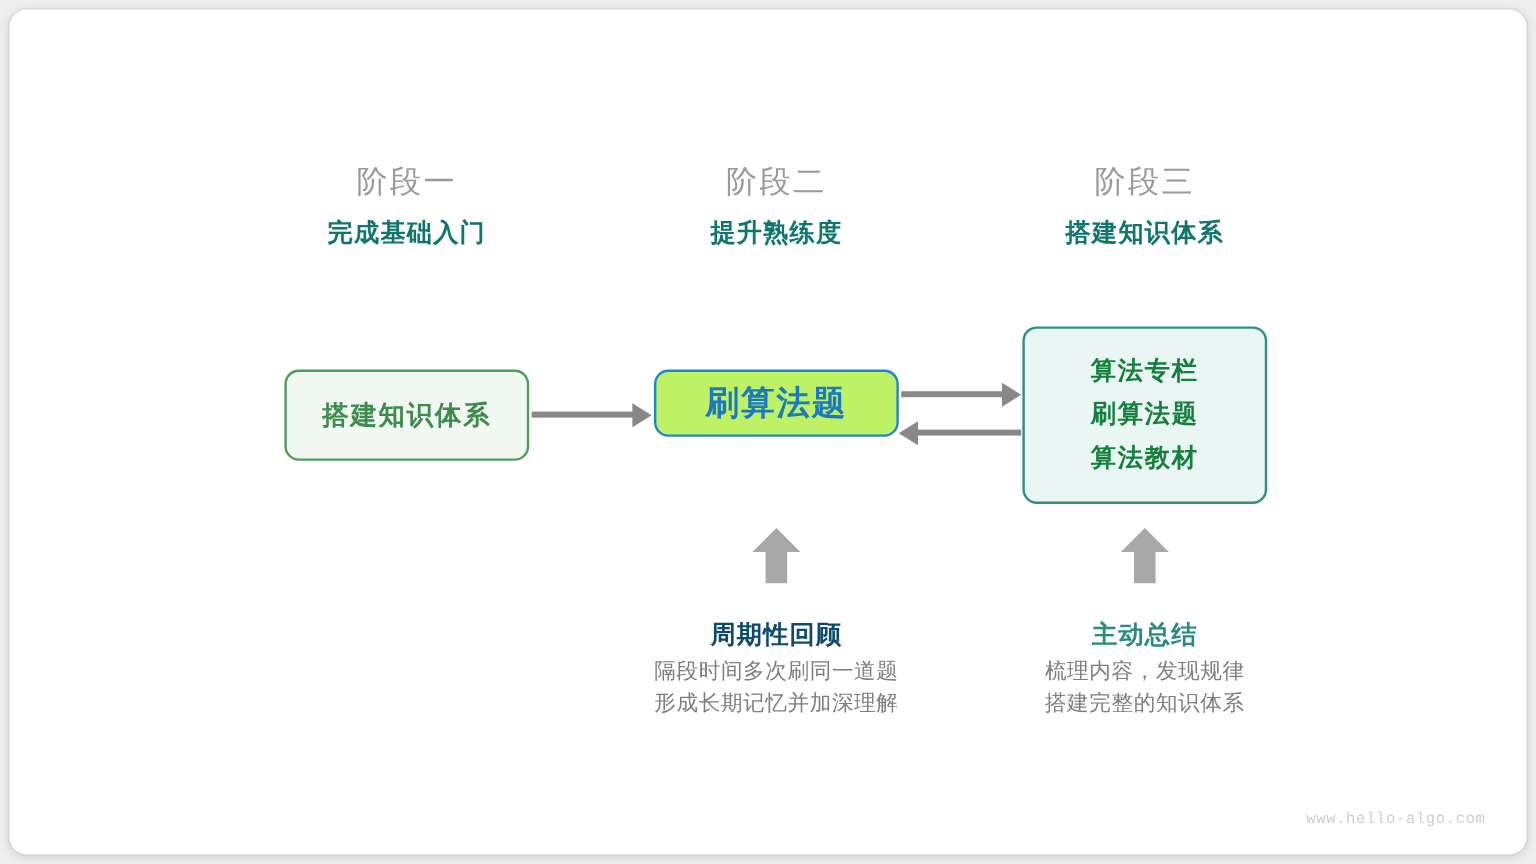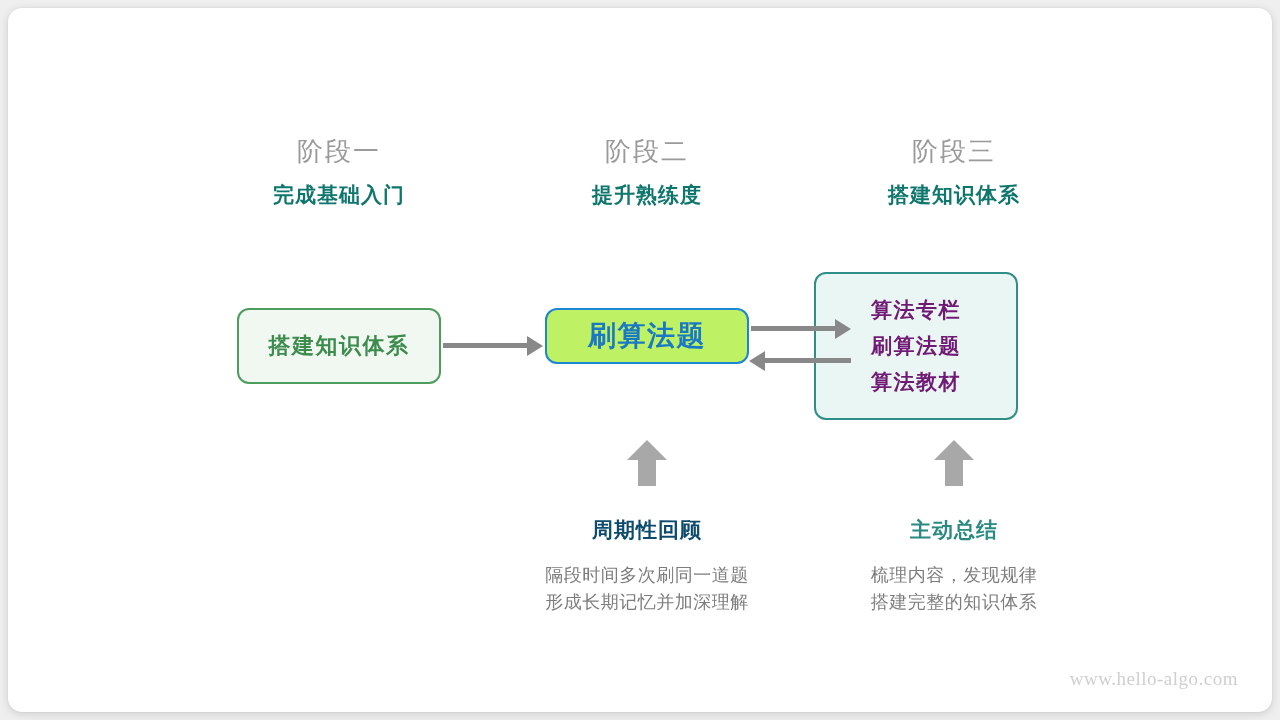--- a/index.html
+++ b/index.html
@@ -69,24 +69,24 @@
     font-size: 22px;
   }
   #node-practice {
     left: 537px; top: 300px; width: 204px; height: 56px;
     border: 2.5px solid #1d86d2;
     background: #bef264;
     color: #1a79c4;
     font-size: 28px;
   }
   #node-resources {
-    left: 806px; top: 264px; width: 204px; height: 148px;
+    left: 844px; top: 264px; width: 204px; height: 148px;
     border: 2.5px solid #2f8f88;
     background: #eaf6f4;
-    color: #701a75;
+    color: #15803d;
     font-size: 21px;
   }
   #node-resources .line { line-height: 36px; }
 
   
   .harrow-line {
     position: absolute;
     height: 5px;
     background: #888888;
   }
@@ -124,35 +124,35 @@
   .annot-title {
     font-size: 21px;
     font-weight: bold;
     letter-spacing: 1px;
     line-height: 28px;
     white-space: nowrap;
   }
   .annot-title.blue { color: #0c4a6e; }
   .annot-title.teal { color: #2a8a82; }
   .annot-desc {
-    margin-top: 18px;
+    margin-top: 2px;
     font-size: 18px;
     color: #7d7d7d;
     line-height: 27px;
     letter-spacing: 0.5px;
   }
   .annot-desc div { white-space: nowrap; }
 
   
   #watermark {
     position: absolute;
     right: 34px;
     bottom: 22px;
-    font-family: Liberation Serif, serif;
-    font-size: 19px;
+    font-family: Liberation Mono, monospace;
+    font-size: 13px;
     color: #cfcfcf;
     letter-spacing: 0.5px;
     white-space: nowrap;
   }
 </style>
 </head>
 <body>
 
 <div id="card">
 

